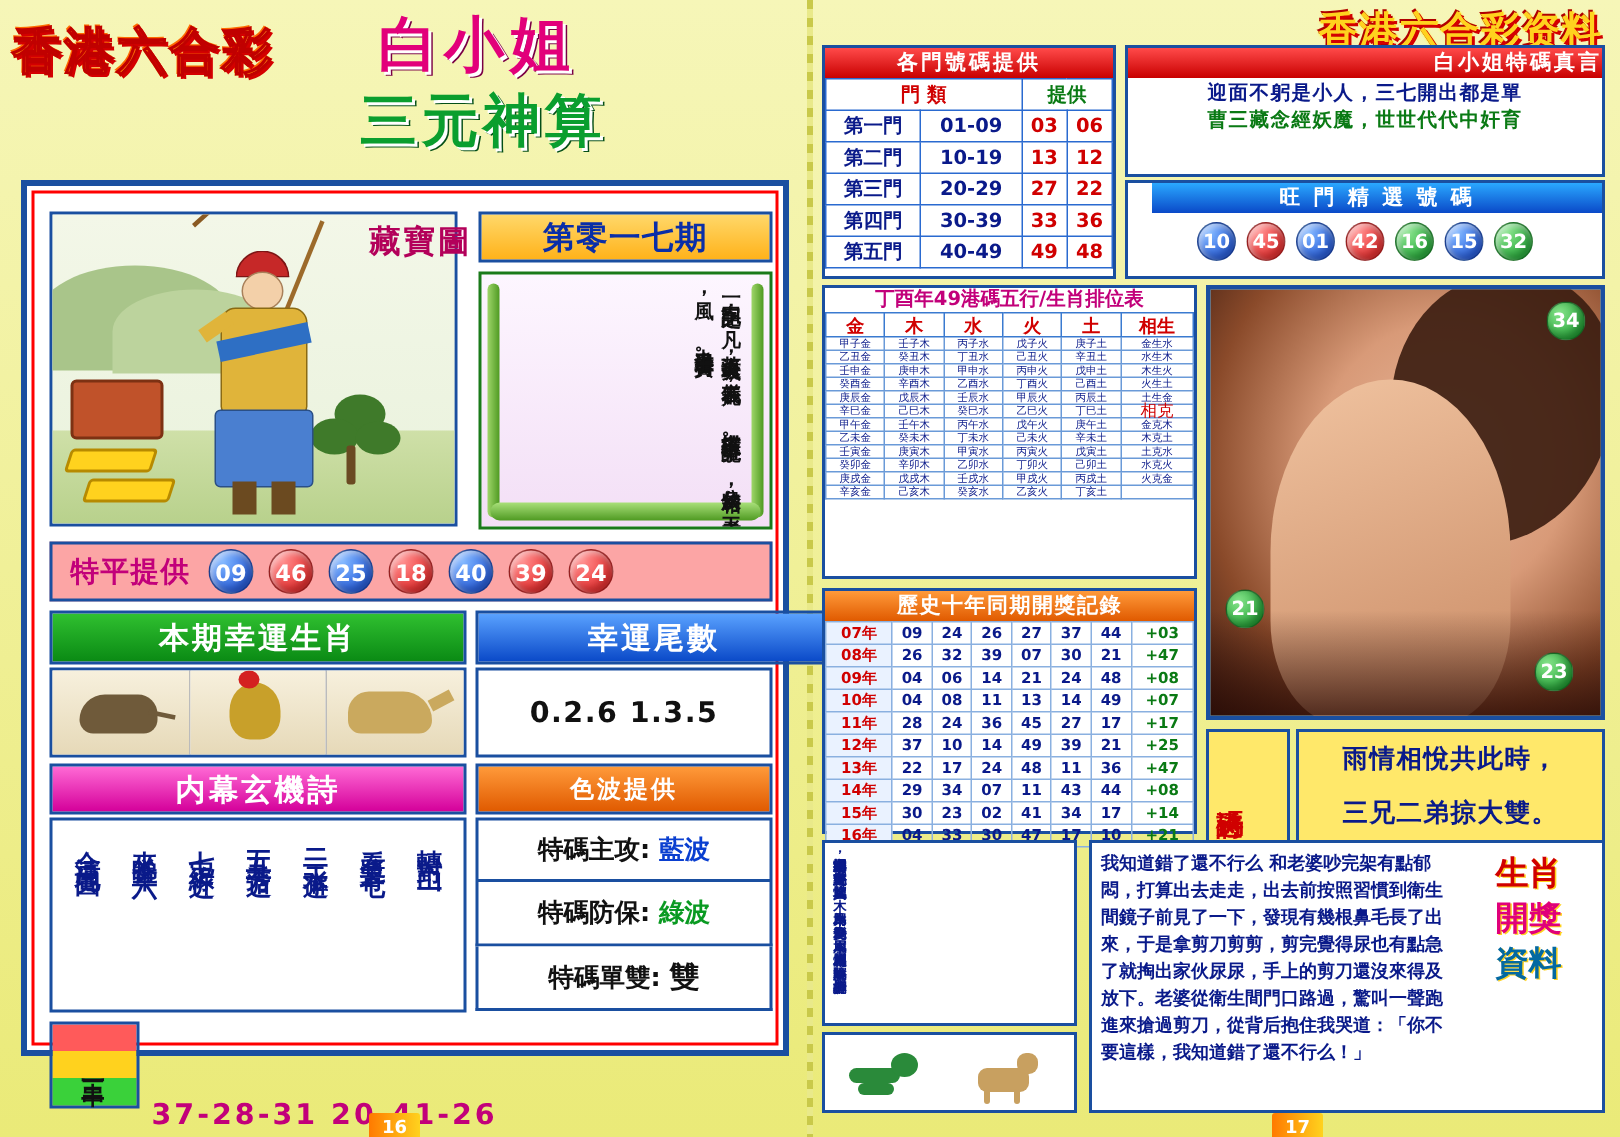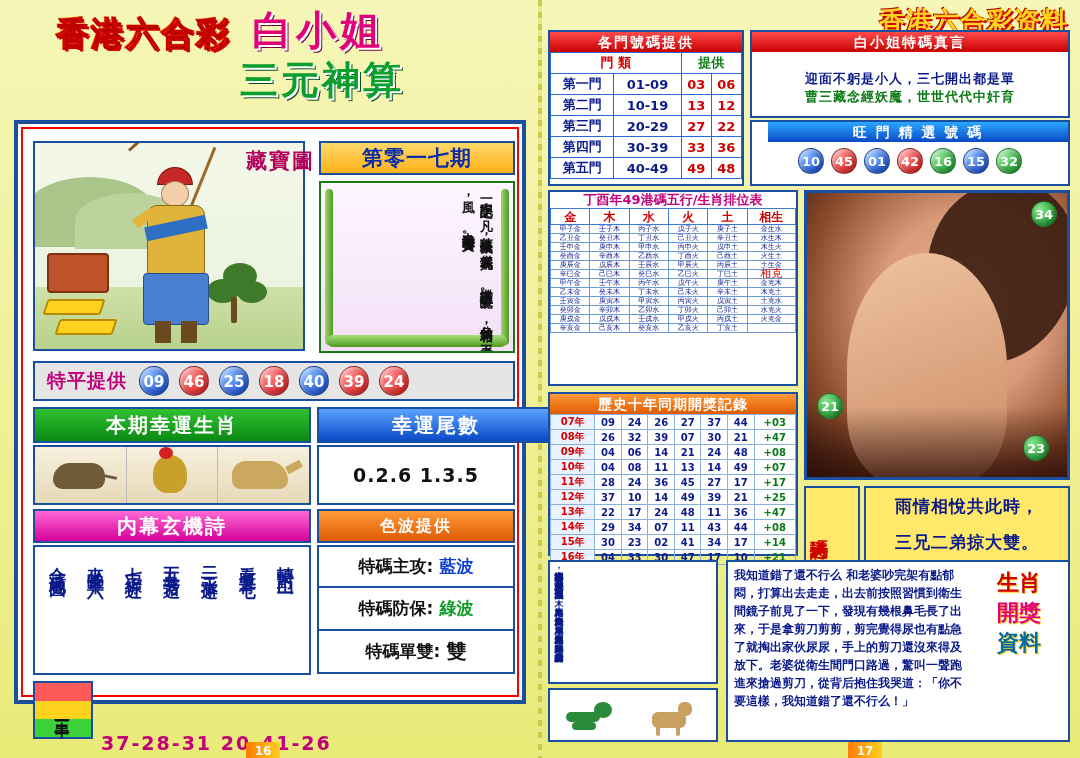--- a/index.html
+++ b/index.html
@@ -25,21 +25,21 @@
 
   
   .logo-hk {
     position:absolute; left:8px; top:8px; width:240px; height:52px;
     font-size:33px; font-weight:bold; color:#fff;
     -webkit-text-stroke:1px #c00000;
     text-shadow: 2px 2px 0 #d40000, -1px -1px 0 #ff6a00;
     background: linear-gradient(180deg,#ffe98a,#ffb300);
     -webkit-background-clip:text; background-clip:text;
     color:transparent;
-    letter-spacing:2px; line-height:52px;margin-left:48px;
+    letter-spacing:2px; line-height:52px;
   }
   .logo-bai {
     position:absolute; left:252px; top:2px; width:250px; height:56px;
     font-size:40px; font-weight:bold; line-height:56px; text-align:left;
     color:#e2007a;
     text-shadow: 2px 2px 0 #fff, 3px 3px 0 #7a0044;
     letter-spacing:4px;
   }
   .logo-san {
     position:absolute; left:240px; top:52px; width:270px; height:56px;
@@ -108,21 +108,21 @@
   .verse {
     position:absolute; left:18px; right:18px; top:8px; height:150px;
     writing-mode:vertical-rl; text-orientation:upright;
     font-size:13px; font-weight:bold; color:#111; line-height:18px;
     letter-spacing:1px;
   }
 
   
   .tp-row {
     position:absolute; left:10px; top:232px; width:482px; height:40px;
-    border:2px solid #1a4fa0; background:#e5e5e5;
+    border:2px solid #1a4fa0; background:#fca5a5;
     display:flex; align-items:center;
   }
   .tp-label { width:104px; text-align:center; font-size:19px; font-weight:bold; color:#c2007a; letter-spacing:1px;}
   .balls { flex:1; display:flex; align-items:center; gap:10px; }
   .ball {
     width:30px; height:30px; border-radius:50%; color:#fff;
     font-size:15px; font-weight:bold; text-align:center; line-height:30px;
     border:1px solid rgba(0,0,0,.35);
     box-shadow: inset -3px -3px 6px rgba(0,0,0,.25), inset 2px 2px 4px rgba(255,255,255,.6);
   }
@@ -205,22 +205,22 @@
 
   
   .men-box { left:8px; top:30px; width:196px; height:156px; }
   .men-hdr { background:linear-gradient(180deg,#ff4a4a,#c80000); letter-spacing:2px; }
   .men-tbl { width:100%; border-collapse:collapse; font-size:13px; font-weight:bold; }
   .men-tbl td { border:1px solid #2a6ad0; text-align:center; padding:1px 0; height:19px; color:#0a1a8a;}
   .men-tbl td.red{ color:#d00000;}
   .men-tbl td.g{ color:#0a7a14;}
 
   .bai-box { left:210px; top:30px; width:320px; height:88px; }
-  .bai-hdr { background:linear-gradient(180deg,#ff4a4a,#c80000); letter-spacing:2px;}
-  .bai-lines { padding:18px 4px; }
+  .bai-hdr { background:linear-gradient(180deg,#ff4a4a,#c80000); letter-spacing:2px;text-align:right;}
+  .bai-lines { padding:2px 4px; }
   .bai-line { font-size:13px; font-weight:bold; color:#0a1a8a; text-align:center; line-height:18px; letter-spacing:1px;}
   .bai-line.g { color:#0a7a14; }
 
   .wang-box { left:210px; top:120px; width:320px; height:66px; }
   .wang-hdr { background:linear-gradient(180deg,#2aa8ff,#0a49c8); letter-spacing:2px;margin-left:16px;}
   .wang-balls { display:flex; align-items:center; justify-content:center; gap:7px; padding-top:6px;}
   .wang-balls .ball { width:26px; height:26px; line-height:26px; font-size:13px;}
 
   .wuxing-box { left:8px; top:190px; width:250px; height:196px; }
   .wuxing-cap { font-size:13px; font-weight:bold; color:#c2007a; text-align:center; line-height:16px; }

